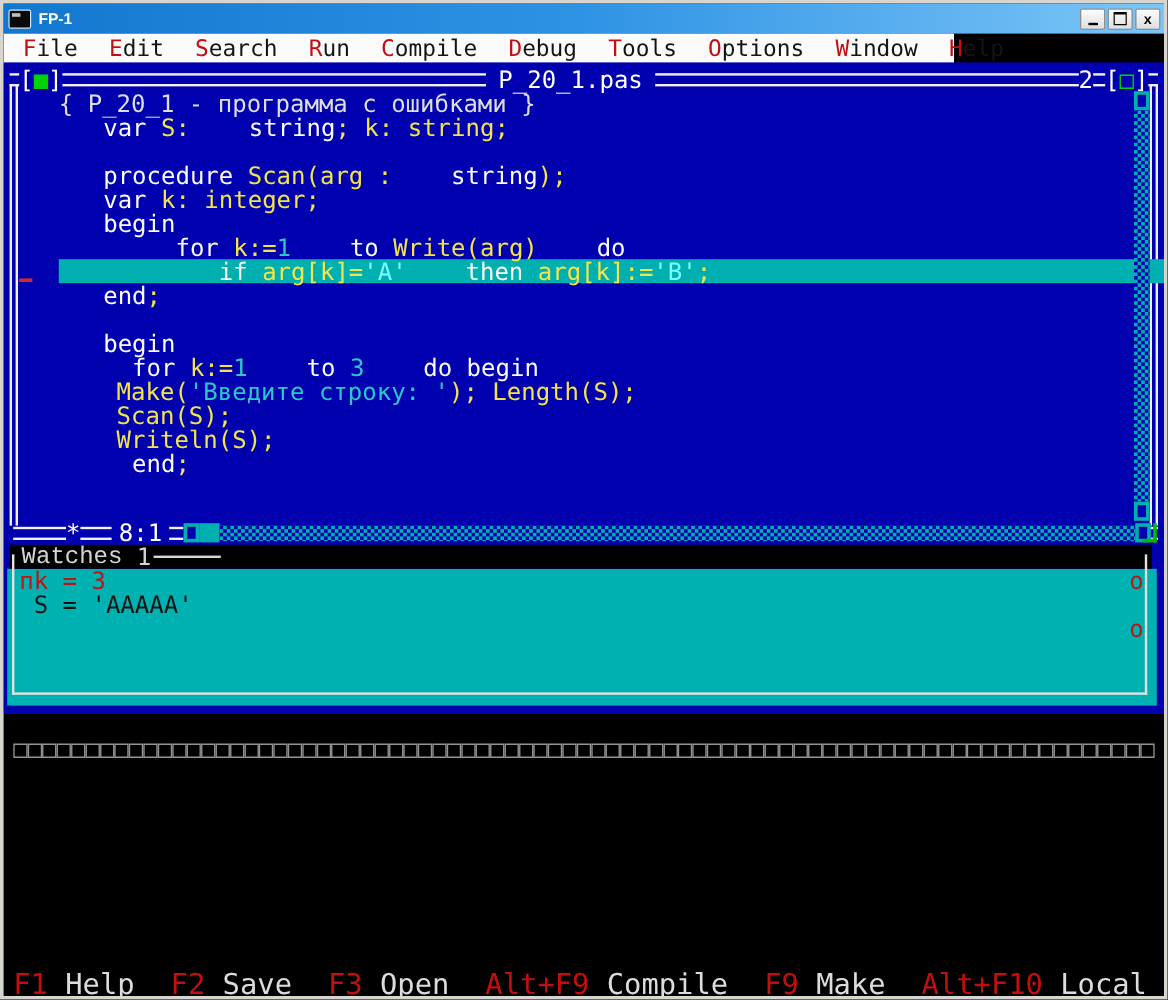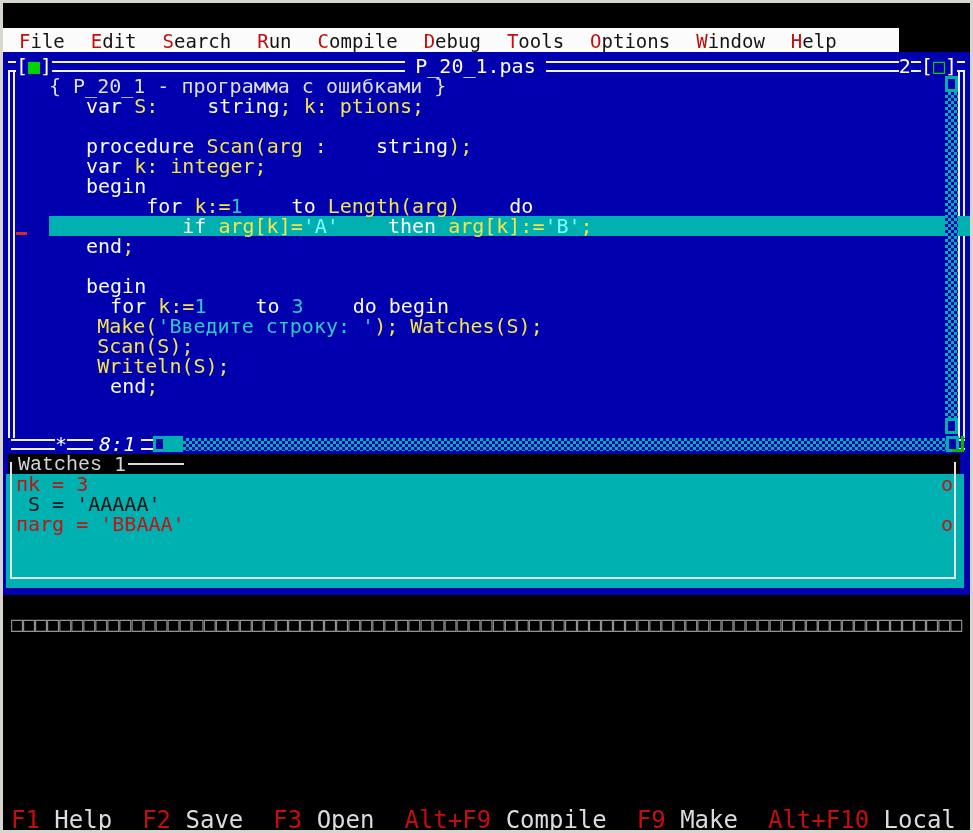--- a/index.html
+++ b/index.html
@@ -19,21 +19,21 @@
   .app-icon::after{content:"";position:absolute;left:2px;top:2px;width:7px;height:3px;background:#bfbfbf;}
   .win-title{color:#fff;font-family:"Liberation Sans",sans-serif;font-weight:bold;
     font-size:13px;margin-left:6px;flex:1;}
   .winbtns{display:flex;gap:2px;margin-right:3px;}
   .winbtn{width:21px;height:18px;background:linear-gradient(#fdfdfd,#dedede);
     border:1px solid #8f8f8f;border-radius:2px;display:flex;align-items:center;justify-content:center;
     font-family:"Liberation Sans",sans-serif;font-weight:bold;font-size:12px;color:#000;padding:0;}
   .glyph-min{width:8px;height:2px;background:#000;margin-top:9px;}
   .glyph-max{width:9px;height:8px;border:1px solid #000;border-top:2px solid #000;}
   .menubar{
-    position:absolute;left:0;top:25px;width:896px;height:25px;background:#fbfbfb;
+    position:absolute;left:0;top:25px;width:792px;height:25px;background:#fbfbfb;
     display:flex;align-items:center;padding-left:16px;gap:26px;box-sizing:border-box;
     font-size:19px;color:#141414;white-space:pre;
   }
   .menu-item{cursor:default;}
   .menu-item .hot{color:var(--hotred);}
   
   .desktop-blue{position:absolute;left:0;top:49px;width:967px;height:543px;background:var(--blue);}
   
   .editor{position:absolute;left:3px;top:53px;width:961px;height:398px;background:var(--blue);
     font-size:20px;line-height:20px;color:#fff;}
@@ -58,21 +58,21 @@
   .cursor{position:absolute;left:10px;top:176px;width:11px;height:3px;background:#d22a2a;}
   
   .checker{background-color:var(--blue);
     background-image:conic-gradient(var(--teal) 25%,transparent 25% 50%,var(--teal) 50% 75%,transparent 75%);
     background-size:6px 6px;}
   .vscroll{position:absolute;right:9px;top:20px;width:13px;height:358px;display:flex;flex-direction:column;}
   .sb-arrow{width:13px;height:16px;box-sizing:border-box;border:3px solid var(--teal);background:var(--blue);flex:none;}
   .vscroll .track{flex:1;}
   .ed-bottomrow{position:absolute;left:2px;right:2px;top:378px;height:20px;display:flex;align-items:center;padding-left:3px;}
   .w44{width:44px;}.w26{width:26px;}.w12{width:12px;}.w6{width:6px;}
-  .statpos{padding:0 6px;white-space:pre;font-style:italic;}
+  .statpos{padding:0 6px;white-space:pre;}
   .sb-thumb{width:17px;height:16px;background:var(--teal);flex:none;}
   .htrack{flex:1;height:13px;align-self:center;}
   .resize-corner{position:absolute;right:3px;bottom:2px;width:12px;height:16px;box-sizing:border-box;
     border-right:3px solid #00bb00;border-bottom:3px solid #00bb00;}
   
   .watches-titlerow{position:absolute;left:5px;top:451px;width:952px;height:20px;background:#000;
     display:flex;align-items:center;color:#d4d4d4;font-size:20px;}
   .sline{height:2px;background:#d8d8d8;flex:none;}
   .watches-title{padding:0 10px;white-space:pre;font-family:Liberation Mono, monospace;}
   .watch-num{padding:0 2px;}
@@ -91,20 +91,33 @@
   .statusbar{position:absolute;left:8px;top:807px;height:20px;display:flex;gap:30px;
     font-size:24px;line-height:20px;white-space:pre;text-align:right;}
   .status-item .key{color:var(--hotred);}
   .status-item .lbl{color:#dcdcdc;}
 </style>
 </head>
 <body>
 
 <div id="root">
 
+  <div class="titlebar">
+    <span class="app-icon"></span>
+    <span class="win-title">FP-1</span>
+    <span class="winbtns">
+      <button class="winbtn">
+          <span class="glyph-min"></span>
+        </button>
+      <button class="winbtn">
+          <span class="glyph-max"></span>
+        </button>
+      <button class="winbtn">x</button>
+    </span>
+  </div>
 
   <div class="menubar" id="menubar"><span class="menu-item"><span class="hot">F</span><span>ile</span></span><span class="menu-item"><span class="hot">E</span><span>dit</span></span><span class="menu-item"><span class="hot">S</span><span>earch</span></span><span class="menu-item"><span class="hot">R</span><span>un</span></span><span class="menu-item"><span class="hot">C</span><span>ompile</span></span><span class="menu-item"><span class="hot">D</span><span>ebug</span></span><span class="menu-item"><span class="hot">T</span><span>ools</span></span><span class="menu-item"><span class="hot">O</span><span>ptions</span></span><span class="menu-item"><span class="hot">W</span><span>indow</span></span><span class="menu-item"><span class="hot">H</span><span>elp</span></span></div>
 
   <div class="desktop-blue"></div>
 
   <div class="editor">
     <div class="ed-titlerow">
       <span class="dline" style="width:8px"></span>
       <span class="ftxt"><span>[</span><span class="glyph-green">■</span><span>]</span></span>
       <span class="dline grow"></span>
@@ -114,32 +127,32 @@
       <span class="dline" style="width:10px"></span>
       <span class="ftxt"><span>[</span><span class="glyph-green">□</span><span>]</span></span>
       <span class="dline" style="width:8px"></span>
     </div>
 
     <div class="ed-border-l"></div>
     <div class="ed-border-r"></div>
 
     <div class="code" id="code">
         <pre class="line"><span class="cmt">{ P_20_1 - программа с ошибками }</span></pre>
-        <pre class="line"><span class="kw">var </span><span class="id">S: </span><span class="kw">string</span><span class="id">; k: ptions;</span></pre>
+        <pre class="line"><span class="kw">var </span><span class="id">S: </span><span class="kw">string</span><span class="id">; k: string;</span></pre>
         <pre class="line"></pre>
         <pre class="line"><span class="kw">procedure </span><span class="id">Scan(arg : </span><span class="kw">string</span><span class="id">);</span></pre>
         <pre class="line"><span class="kw">var </span><span class="id">k: integer;</span></pre>
         <pre class="line"><span class="kw">begin</span></pre>
-        <pre class="line"><span class="id">     </span><span class="kw">for </span><span class="id">k:=</span><span class="num">1</span><span class="kw"> to </span><span class="id">Length(arg) </span><span class="kw">do</span></pre>
+        <pre class="line"><span class="id">     </span><span class="kw">for </span><span class="id">k:=</span><span class="num">1</span><span class="kw"> to </span><span class="id">Write(arg) </span><span class="kw">do</span></pre>
         <pre class="line hl"><span class="id">        </span><span class="kw">if </span><span class="id">arg[k]=</span><span class="strhl">'A'</span><span class="kw"> then </span><span class="id">arg[k]:=</span><span class="strhl">'B'</span><span class="id">;</span></pre>
         <pre class="line"><span class="kw">end</span><span class="id">;</span></pre>
         <pre class="line"></pre>
         <pre class="line"><span class="kw">begin</span></pre>
         <pre class="line"><span class="id">  </span><span class="kw">for </span><span class="id">k:=</span><span class="num">1</span><span class="kw"> to </span><span class="num">3</span><span class="kw"> do begin</span></pre>
-        <pre class="line"><span class="id">    Make(</span><span class="str">'Введите строку: '</span><span class="id">); Watches(S);</span></pre>
+        <pre class="line"><span class="id">    Make(</span><span class="str">'Введите строку: '</span><span class="id">); Length(S);</span></pre>
         <pre class="line"><span class="id">    Scan(S);</span></pre>
         <pre class="line"><span class="id">    Writeln(S);</span></pre>
         <pre class="line"><span class="id">  </span><span class="kw">end</span><span class="id">;</span></pre>
         <pre class="line"></pre>
       </div>
     <div class="cursor"></div>
 
     <div class="vscroll">
       <span class="sb-arrow"></span>
       <span class="track checker"></span>
@@ -166,19 +179,19 @@
     <span class="sline grow"></span>
     <span class="watches-title">Watches</span>
     <span class="sline grow"></span>
     <span class="watch-num">1</span>
     <span class="sline wseg-r"></span>
   </div>
   <div class="watches-frame"></div>
   <div class="watches-rows" id="watches">
       <div class="watch-row red"><span>пk = 3</span><span class="watch-marker">o</span></div>
       <div class="watch-row dark"><span> S = 'AAAAA'</span></div>
-      <div class="watch-row red"><span>пarg = 'BBAAA'</span><span class="watch-marker">o</span></div>
+      <div class="watch-row red"><span class="watch-marker">o</span></div>
     </div>
 
   <pre class="boxes-row" id="boxesrow">□□□□□□□□□□□□□□□□□□□□□□□□□□□□□□□□□□□□□□□□□□□□□□□□□□□□□□□□□□□□□□□□□□□□□□□□□□□□□□□</pre>
 
   <div class="statusbar" id="statusbar"><span class="status-item"><span class="key">F1 </span><span class="lbl">Help</span></span><span class="status-item"><span class="key">F2 </span><span class="lbl">Save</span></span><span class="status-item"><span class="key">F3 </span><span class="lbl">Open</span></span><span class="status-item"><span class="key">Alt+F9 </span><span class="lbl">Compile</span></span><span class="status-item"><span class="key">F9 </span><span class="lbl">Make</span></span><span class="status-item"><span class="key">Alt+F10 </span><span class="lbl">Local menu</span></span></div>
 </div>
 
 </body></html>

